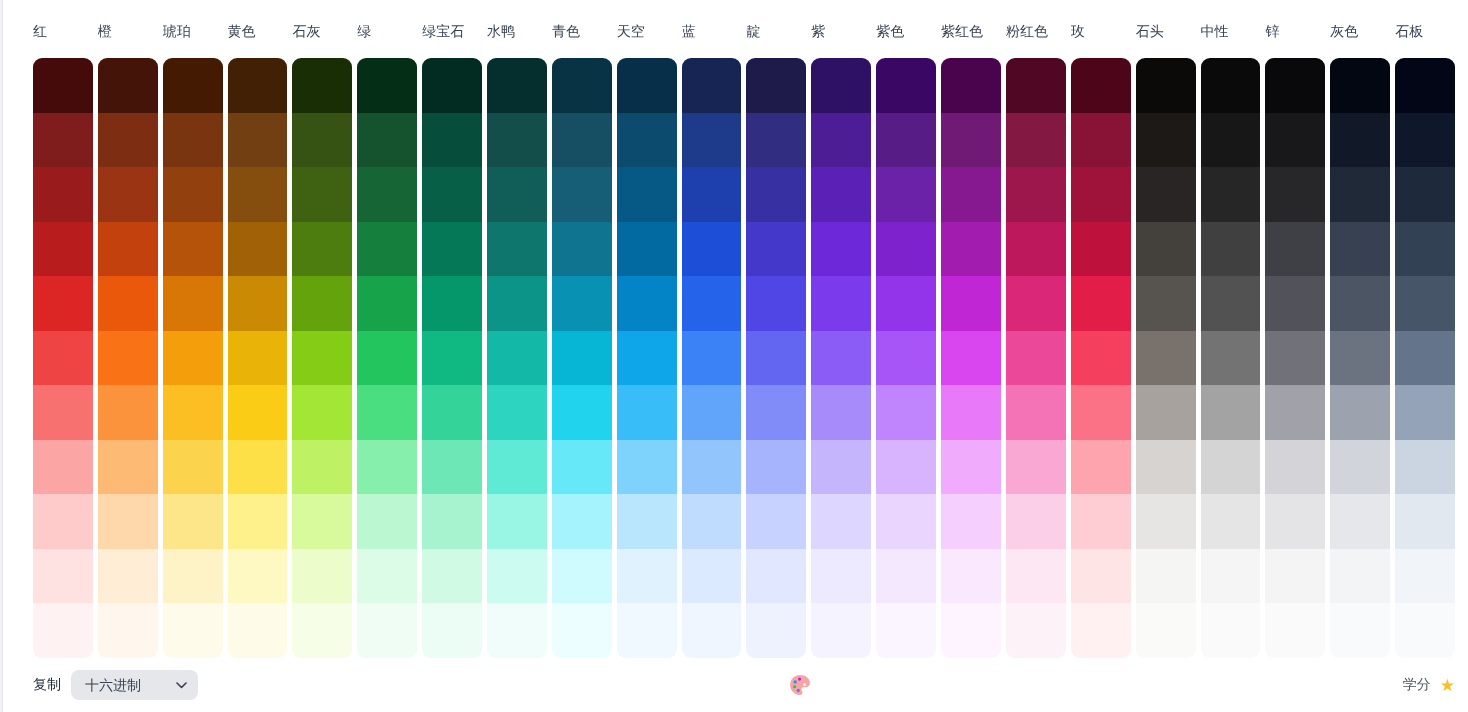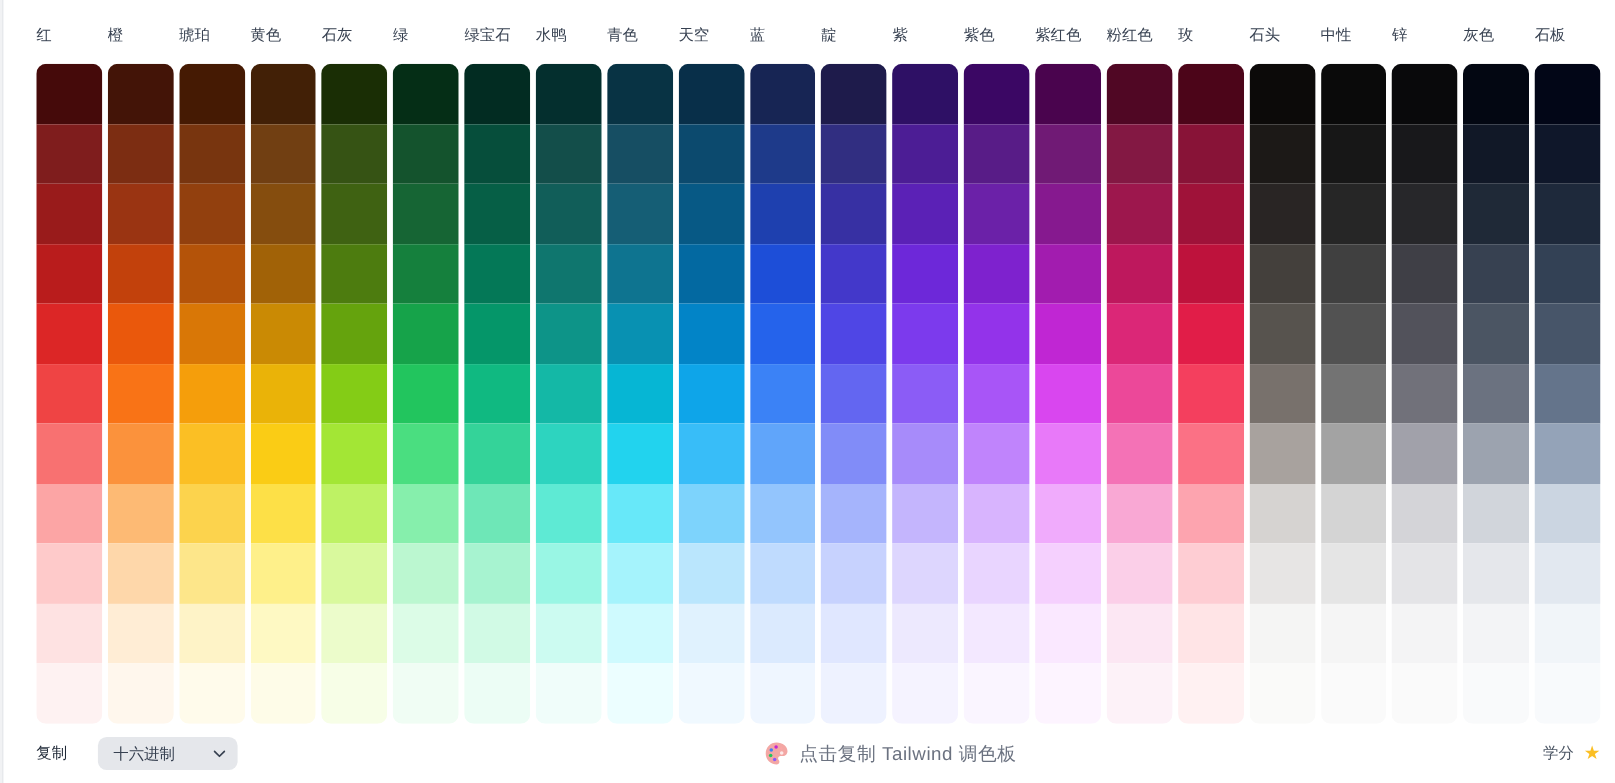--- a/index.html
+++ b/index.html
@@ -45,21 +45,21 @@
   .swatch { flex: 1 1 auto; cursor: pointer; }
   
   .footer {
     display: flex;
     align-items: center;
     padding: 0 13px 0 33px;
     height: 54px;
   }
   .copy-group { display: flex; align-items: center; gap: 10px; }
   .copy-label { font-size: 14px; color: #1f2937; }
-  .select-wrap { position: relative; display: inline-block; margin-left: 18px; }
+  .select-wrap { position: relative; display: inline-block; }
   select.format-select {
     -webkit-appearance: none; -moz-appearance: none; appearance: none;
     background: #e5e7eb;
     border: none;
     border-radius: 8px;
     height: 30px;
     width: 127px;
     padding: 0 30px 0 14px;
     font-size: 14px;
     color: #374151;
@@ -430,20 +430,19 @@
   <div class="center-hint">
     <svg width="22" height="22" viewBox="0 0 20 20">
       <path d="M10 1C5 1 1 5 1 10s4 9 9 9c1.4 0 2.3-.9 2.3-2.1 0-.6-.25-1.05-.55-1.45-.3-.4-.5-.8-.5-1.3 0-1.1.9-2 2-2h1.95C17.3 12.15 19 10.4 19 8.2 19 4.1 14.9 1 10 1z" fill="#f3a7a4"></path>
       <circle cx="5.6" cy="7.2" r="1.45" fill="#3b82f6"></circle>
       <circle cx="9.6" cy="4.6" r="1.45" fill="#c026d3"></circle>
       <circle cx="5.1" cy="11.6" r="1.45" fill="#22c55e"></circle>
       <circle cx="8.4" cy="14.9" r="1.45" fill="#8b5cf6"></circle>
       <circle cx="13.8" cy="5.9" r="1.1" fill="#fca5a5"></circle>
       <circle cx="14.2" cy="9.6" r="1.5" fill="#fde8e7"></circle>
     </svg>
-    <span>点击复制 Tailwind 调色板</span>
   </div>
 
   <div class="credits">
     <span>学分</span>
     <span class="star-icon" style="color: rgb(251, 191, 36);">★</span>
   </div>
 </div>
 
 </body></html>

